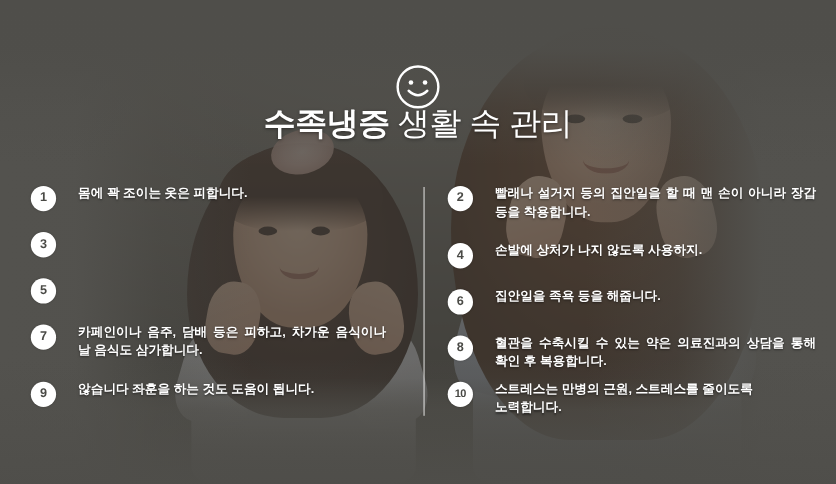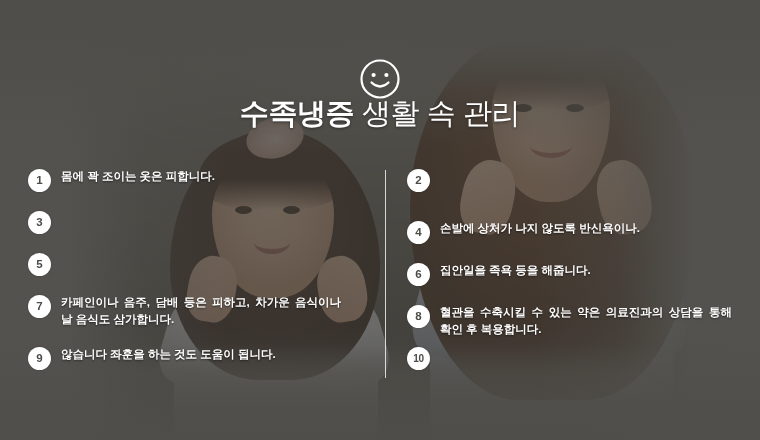--- a/index.html
+++ b/index.html
@@ -215,21 +215,21 @@
     font-size: 11.5px;
     font-weight: 700;
     line-height: 23px;
     text-align: center;
     margin-top: 1px;
     box-shadow: 0 0 2px rgba(0,0,0,.25);
   }
   .badge.two-digit { font-size: 10px; letter-spacing: -0.5px; }
 
   .text {
-    margin-left: 10px;
+    margin-left: 20px;
     color: #ffffff;
     font-size: 11.5px;
     font-weight: 700;
     line-height: 17px;
     text-align: justify;
     text-shadow: 0 1px 2px rgba(0,0,0,.55);
     word-break: keep-all;
   }
   .col.left  .text { width: 280px; }
   .col.right .text { width: 292px; }
@@ -316,33 +316,35 @@
         </div>
         <div class="item" style="top:178px;">
           <div class="badge">9</div>
           <div class="text single">않습니다 좌훈을 하는 것도 도움이 됩니다.</div>
         </div>
       </div>
 
       <div class="col right">
         <div class="item" style="top:0px;">
           <div class="badge">2</div>
+          <div class="text">빨래나 설거지 등의 집안일을 할 때 맨 손이 아니라 장갑 등을 착용합니다.</div>
         </div>
         <div class="item" style="top:52px;">
           <div class="badge">4</div>
-          <div class="text single">손발에 상처가 나지 않도록 반신욕이나.</div>
+          <div class="text single">손발에 상처가 나지 않도록 사용하지.</div>
         </div>
         <div class="item" style="top:94px;">
           <div class="badge">6</div>
           <div class="text single">집안일을 족욕 등을 해줍니다.</div>
         </div>
         <div class="item" style="top:136px;">
           <div class="badge">8</div>
           <div class="text">혈관을 수축시킬 수 있는 약은 의료진과의 상담을 통해 확인 후 복용합니다.</div>
         </div>
         <div class="item" style="top:178px;">
           <div class="badge two-digit">10</div>
+          <div class="text single">스트레스는 만병의 근원, 스트레스를 줄이도록 노력합니다.</div>
         </div>
       </div>
 
     </div>
   </div>
 </div>
 
 </body></html>

